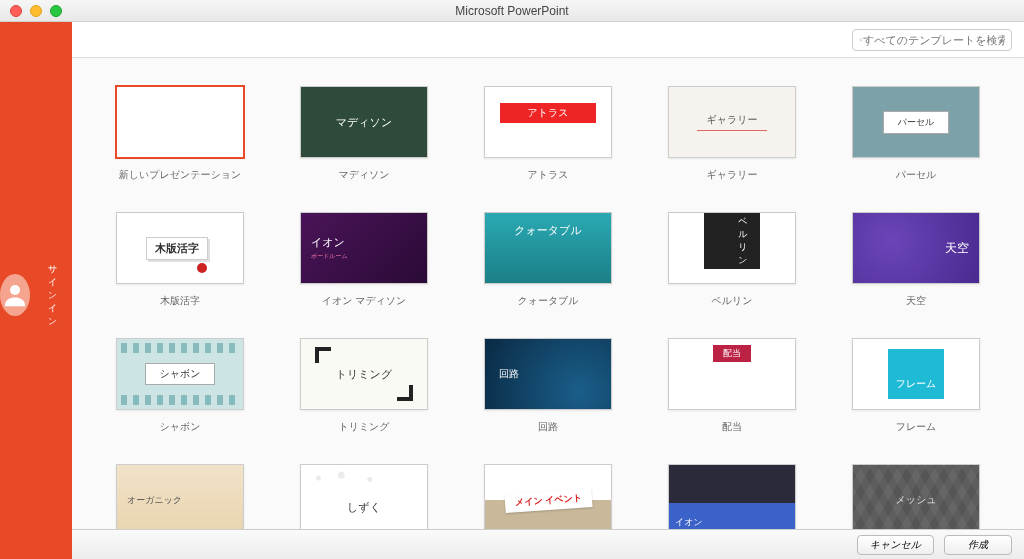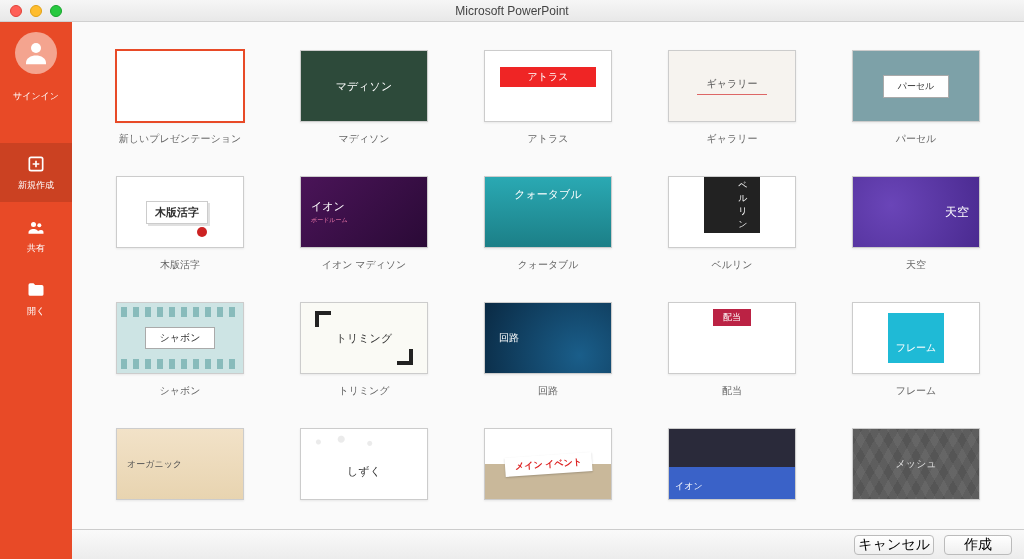--- a/index.html
+++ b/index.html
@@ -37,24 +37,23 @@
 }
 .app {
   display: flex;
   height: calc(100% - 22px);
 }
 .sidebar {
   width: 72px;
   background: #e84a27;
   color: #fff;
   display: flex;
-  flex-direction: column;
   align-items: center;
   padding-top: 10px;
-  gap: 4px;
+  gap: 18px;
   text-align: right;
 }
 .avatar {
   width: 42px; height: 42px; border-radius: 50%;
   background: #f4a48f;
   display: flex; align-items: center; justify-content: center;
   margin-bottom: 2px;
 }
 .nav-item {
   width: 100%;
@@ -117,24 +116,24 @@
 .tile.selected .thumb { outline: 2px solid #e84a27; outline-offset: -1px; }
 .caption { margin-top: 10px; font-size: 10px; color: #666; }
 .footer {
   height: 30px;
   background: linear-gradient(#fafafa,#ececec);
   border-top: 1px solid #ccc;
   display:flex; justify-content:flex-end; align-items:center;
   gap: 10px; padding: 0 12px;
 }
 .btn {
-  height: 20px; min-width: 68px; padding: 0 3px;
+  height: 20px; min-width: 68px; padding: 0 12px;
   border: 1px solid #bbb; border-radius: 4px;
   background: linear-gradient(#fff,#efefef);
-  font-size: 14px; cursor: pointer;
+  font-size: 10px; cursor: pointer; font-style: italic;
 }
 
 
 .t-madison { background:#2d4a3a; color:#fff; }
 .t-atlas { background:#fff; }
 .t-atlas .band { background:#ef2525; color:#fff; width:76%; padding:3px 0; text-align:center; font-size:10px; margin-top:-18px;}
 .t-gallery { background:#f6f3ef; color:#555; font-size:10px; flex-direction:column; }
 .t-gallery .line { width:70px; height:1px; background:#d66; margin-top:3px;}
 .t-parcel { background:#7da1a8; }
 .t-parcel .box { background:#fff; color:#333; padding:4px 14px; font-size:9px; border:1px solid #aaa;}
@@ -224,20 +223,29 @@
       <div class="nav-icon">
         <svg width="20" height="20" viewBox="0 0 24 24" fill="#fff">
             <path d="M3 6a2 2 0 012-2h4l2 2h8a2 2 0 012 2v9a2 2 0 01-2 2H5a2 2 0 01-2-2z"></path>
           </svg>
       </div>
       <span>開く</span>
     </div>
   </div>
 
   <div class="main">
+    <div class="header">
+      <div class="search">
+        <svg width="12" height="12" viewBox="0 0 24 24" fill="none" stroke="#999" stroke-width="2">
+            <circle cx="10" cy="10" r="6"></circle>
+            <path d="M20 20l-5-5"></path>
+          </svg>
+        <input placeholder="すべてのテンプレートを検索" style="">
+      </div>
+    </div>
 
     <div class="gallery">
       <div class="grid">
         <div class="tile selected">
           <div class="thumb"></div>
           <div class="caption">新しいプレゼンテーション</div>
         </div>
         <div class="tile">
           <div class="thumb t-madison">
               <span>マディソン</span>

